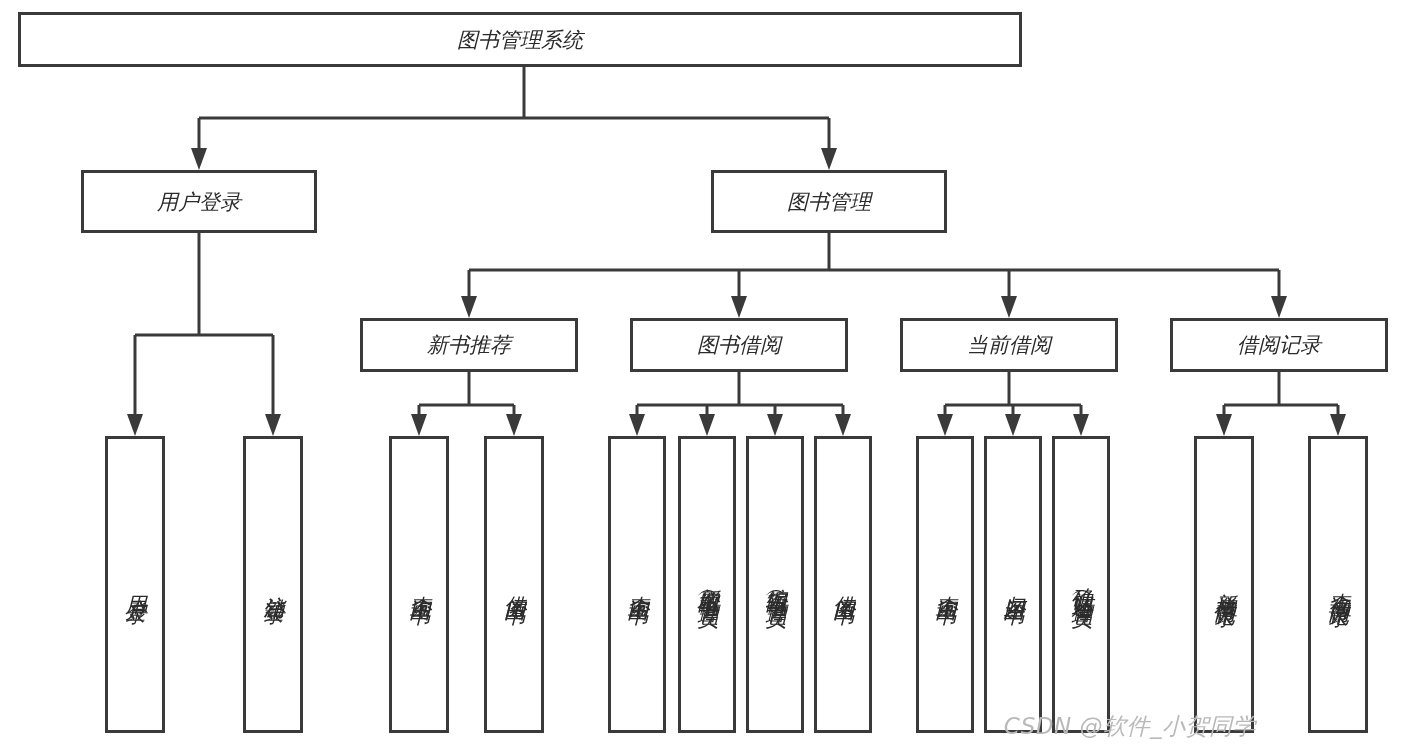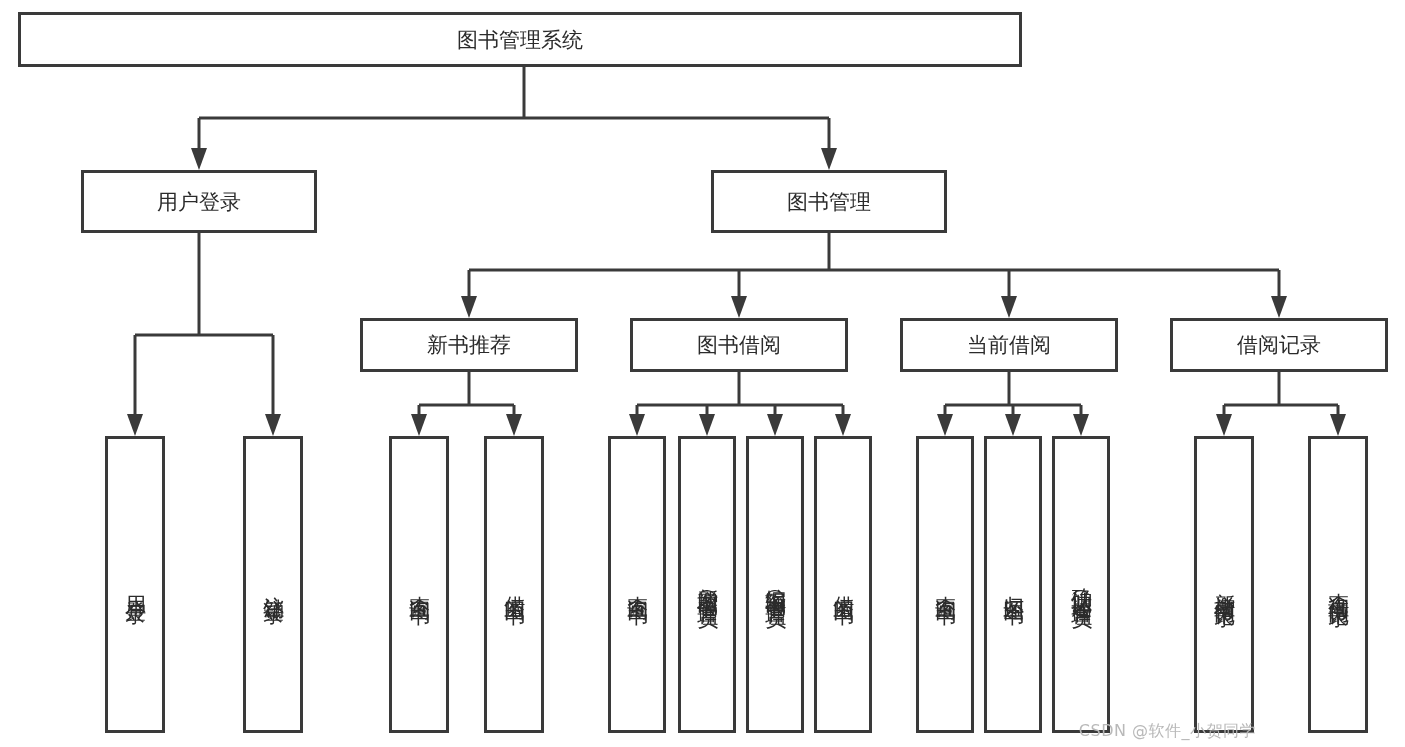--- a/index.html
+++ b/index.html
@@ -10,20 +10,21 @@
   body {
     width: 1405px;
     height: 747px;
     font-family: "DejaVu Sans", "Liberation Sans", sans-serif;
     overflow: hidden;
   }
   #diagram-root {
     position: relative;
     width: 1264px;
     height: 747px;
+    font-style: italic;
   }
   svg#tree-svg {
     position: absolute;
     top: 0;
     left: 0;
     width: 1405px;
     height: 747px;
   }
   .node-box {
     fill: #ffffff;
@@ -60,21 +61,21 @@
     letter-spacing: 3px;
     color: #2b2b2b;
     white-space: nowrap;
     pointer-events: none;
   }
   .watermark {
     position: absolute;
     right: 8px;
     bottom: 5px;
     font-family: "DejaVu Sans", "Liberation Sans", sans-serif;
-    font-size: 16px;
+    font-size: 23px;
     color: #b9b9b9;
     letter-spacing: 0.5px;
     white-space: nowrap;
   }
 </style>
 </head>
 <body>
 
 <div id="diagram-root">
 

